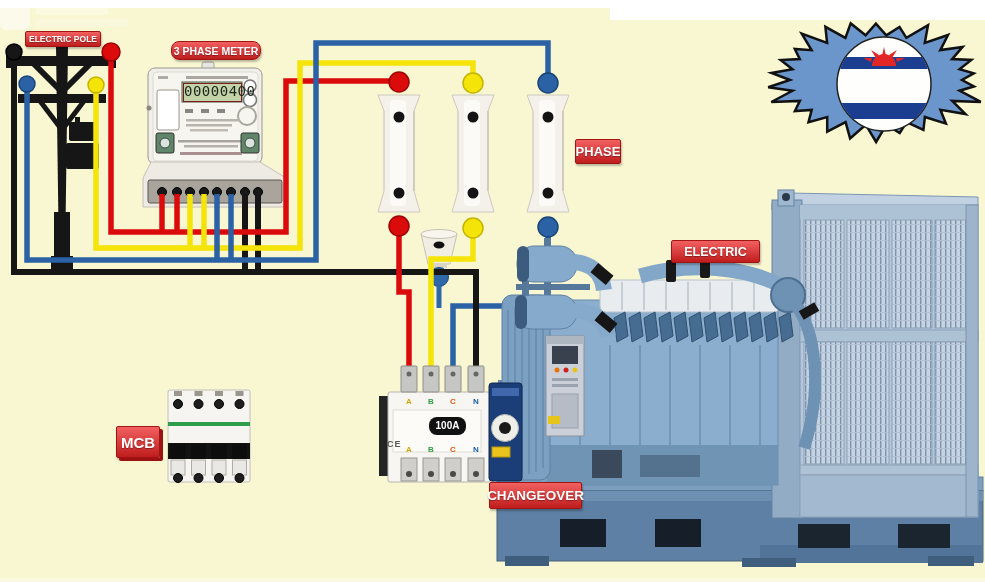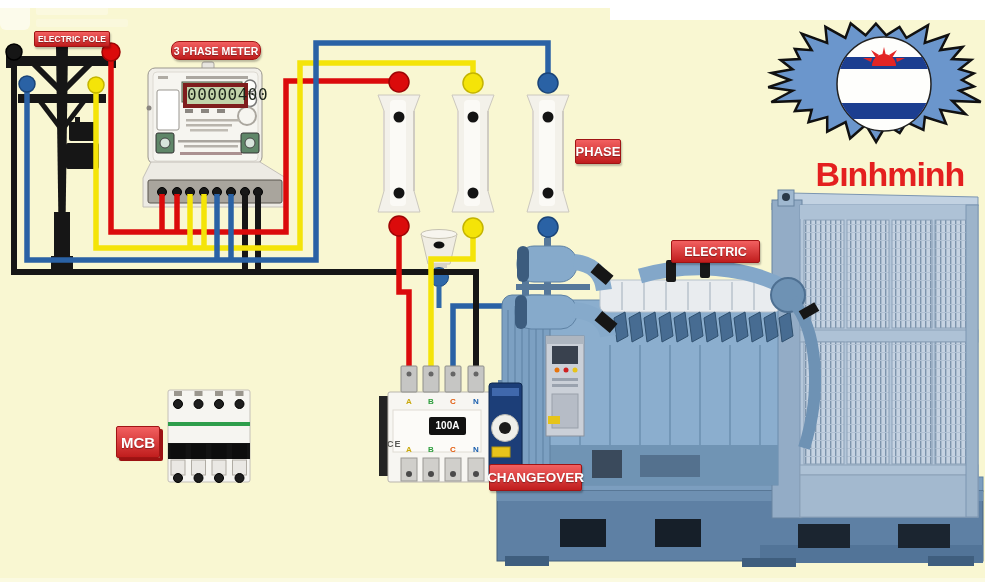--- a/index.html
+++ b/index.html
@@ -5,24 +5,24 @@
   html,body{margin:0;padding:0;background:#888;}
   #stage{position:relative;width:985px;height:582px;overflow:hidden;
          background:#F9F7D2;font-family:"Liberation Sans",sans-serif;}
   #stage svg{position:absolute;left:0;top:0;z-index:1;}
   .strip{position:absolute;background:#FFFFFF;z-index:3;}
   .tag{position:absolute;z-index:5;display:flex;align-items:center;justify-content:center;
        background:linear-gradient(#F26060,#C01D1D);border:1px solid #A01414;border-radius:2px;
        color:#fff;font-weight:bold;box-shadow:1px 2px 2px rgba(0,0,0,.25);
        text-shadow:0 1px 1px rgba(0,0,0,.35);white-space:nowrap;}
   .ovl{position:absolute;z-index:5;}
-  #lcd{left:183px;top:83px;width:57px;height:17px;background:#C2D3AA;border:4px solid #7f1d1d;
-       font-family:"DejaVu Sans Mono",monospace;font-size:16px;letter-spacing:.5px;color:#1C241A;
+  #lcd{left:183px;top:83px;width:57px;height:17px;background:#C2D3AA;border:1px solid #7f1d1d;
+       font-family:"DejaVu Sans Mono",monospace;font-size:14px;letter-spacing:.5px;color:#1C241A;
        line-height:15px;text-align:center;}
-  #rating{left:429px;top:417px;width:37px;height:18px;background:#111;color:#fff;border-radius:2px;
+  #rating{left:429px;top:417px;width:37px;height:18px;background:#111;color:#fff;border-radius:8px;
        font-size:10px;font-weight:bold;text-align:center;line-height:18px;}
   #ce{left:387px;top:439px;font-size:9px;font-weight:bold;color:#5A5A56;letter-spacing:1px;}
   .term{position:absolute;z-index:5;font-size:8px;font-weight:bold;transform:translateX(-50%);}
   .tA{color:#C9A90E}.tB{color:#2E9E3E}.tC{color:#E2590A}.tN{color:#1A5FAE}
   #bm{left:834px;top:62px;width:100px;text-align:center;font-family:"DejaVu Serif",serif;
       font-weight:bold;font-size:42px;line-height:42px;letter-spacing:-2px;color:#D92025;
       text-shadow:-2px 0 0 #fff,2px 0 0 #fff,0 -2px 0 #fff,0 2px 0 #fff,
                   -2px -2px 0 #fff,2px 2px 0 #fff,-2px 2px 0 #fff,2px -2px 0 #fff;}
   #brandname{left:795px;top:155px;width:190px;text-align:center;font-weight:bold;
       font-size:34px;letter-spacing:-1px;color:#E41F1F;}
@@ -328,41 +328,40 @@
       <polygon points="863,58 871,62 872,58"></polygon>
       <polygon points="905,58 897,62 896,58"></polygon>
     </g>
   </g>
 </svg>
 
 <div class="strip" style="left:0;top:0;width:985px;height:8px;"></div>
 <div class="strip" style="left:610px;top:0;width:375px;height:20px;"></div>
 <div class="strip" style="left:0;top:578px;width:985px;height:4px;background:rgba(255,255,255,.35);"></div>
 
-<div class="tag" style="left:34px;top:31px;width:74px;height:14px;font-size:8.5px;">ELECTRIC POLE</div>
+<div class="tag" style="left:25px;top:31px;width:74px;height:14px;font-size:8.5px;">ELECTRIC POLE</div>
 <div class="tag" style="left:171px;top:41px;width:88px;height:17px;font-size:10.5px;border-radius:8px;">3 PHASE METER</div>
 <div class="tag" style="left:575px;top:139px;width:44px;height:23px;font-size:13px;">PHASE</div>
 <div class="tag" style="left:671px;top:240px;width:87px;height:21px;font-size:12.5px;">ELECTRIC</div>
 <div class="tag" style="left:116px;top:426px;width:42px;height:30px;font-size:15px;box-shadow:3px 3px 0 #9C1212,1px 2px 2px rgba(0,0,0,.25);">MCB</div>
-<div class="tag" style="left:489px;top:464px;width:91px;height:25px;font-size:13.5px;">CHANGEOVER</div>
+<div class="tag" style="left:489px;top:482px;width:91px;height:25px;font-size:13.5px;">CHANGEOVER</div>
 
 <div class="ovl" id="lcd">00000400</div>
 
 <div class="ovl" id="rating">100A</div>
 <div class="ovl" id="ce">CE</div>
 <span class="term tA" style="left:409px;top:397px;">A</span>
 <span class="term tB" style="left:431px;top:397px;">B</span>
 <span class="term tC" style="left:453px;top:397px;">C</span>
 <span class="term tN" style="left:476px;top:397px;">N</span>
 <span class="term tA" style="left:409px;top:445px;">A</span>
 <span class="term tB" style="left:431px;top:445px;">B</span>
 <span class="term tC" style="left:453px;top:445px;">C</span>
 <span class="term tN" style="left:476px;top:445px;">N</span>
 
-<div class="ovl" id="brandname">Bınhminh</div>
 
 <div id="watermark">
   <div class="wbox"></div>
   <div class="wb1"></div>
   <div class="wb2"></div>
 </div>
 
 </div>
 
 </body></html>

